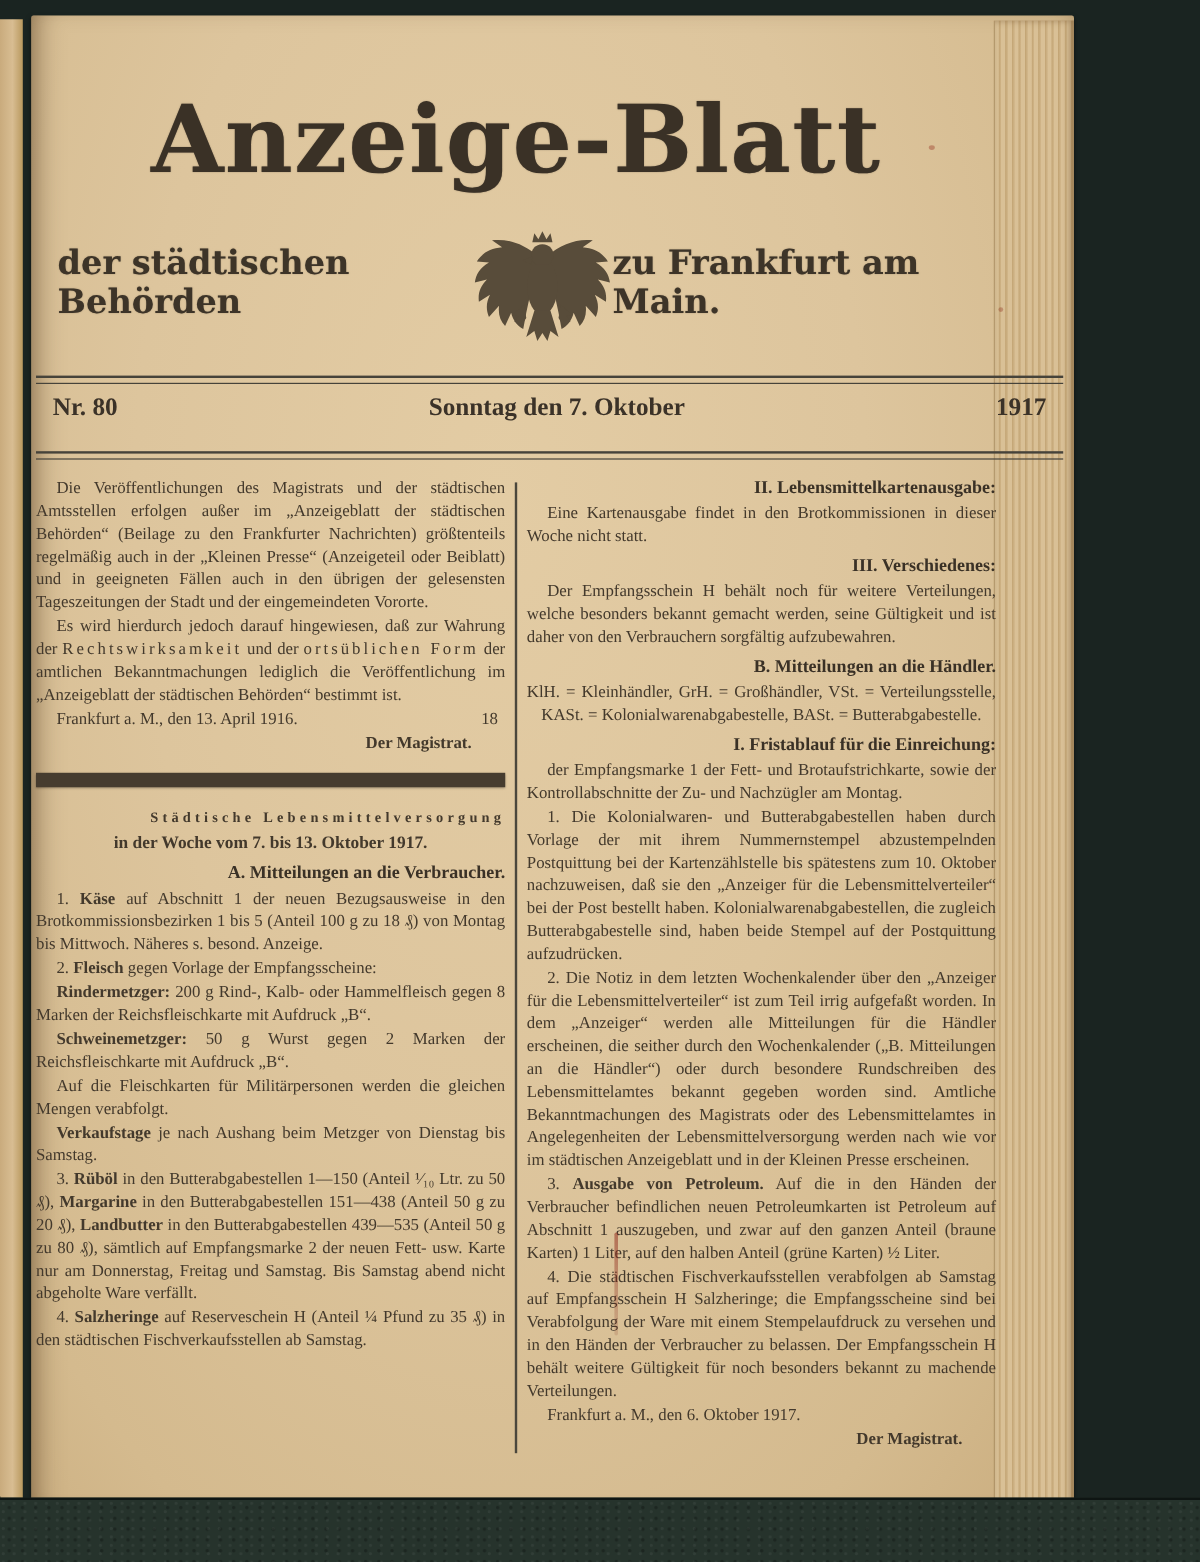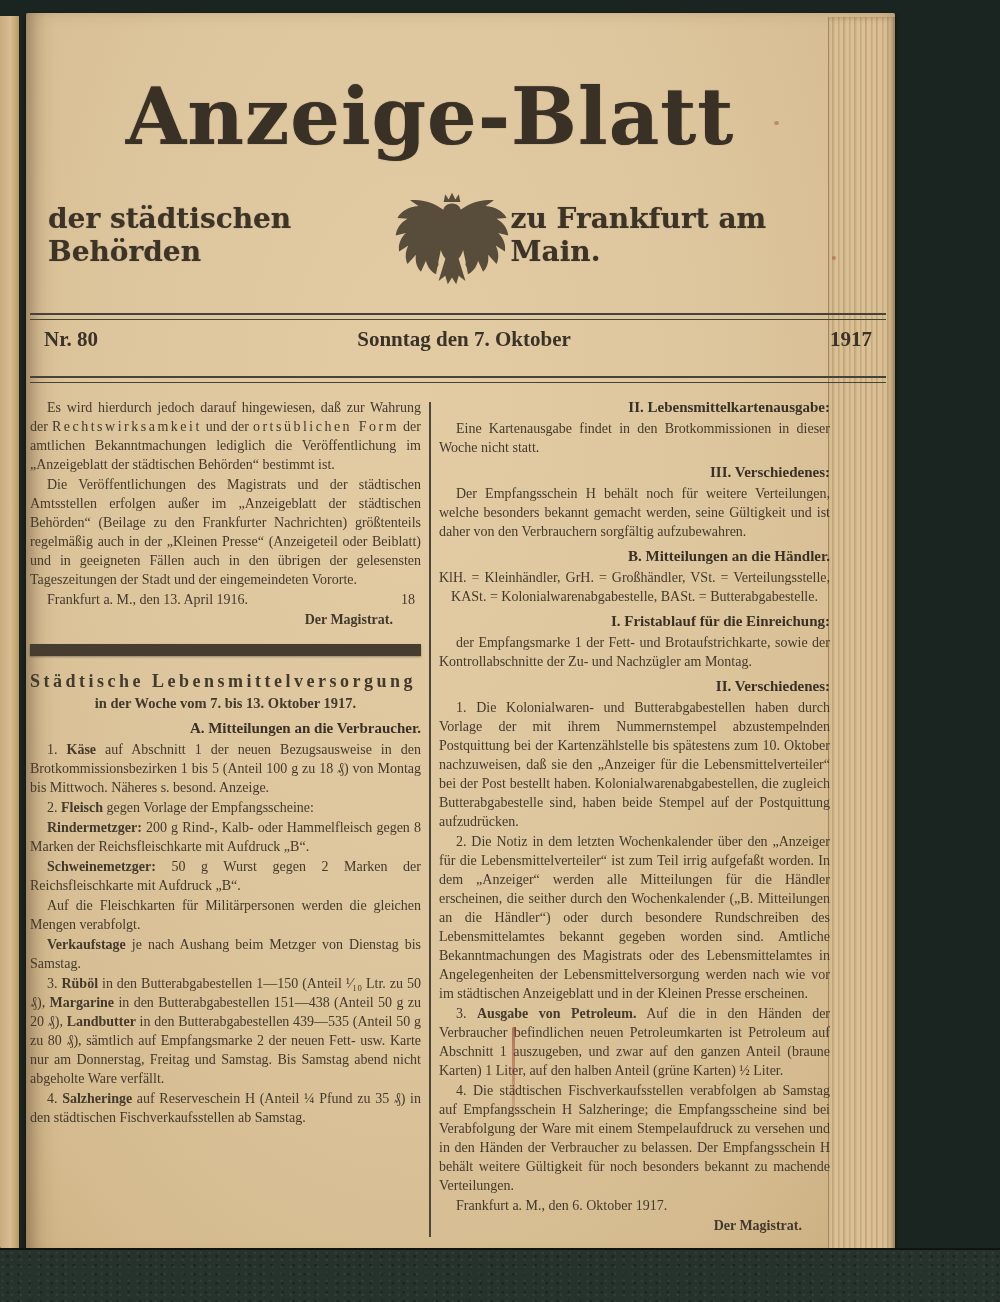--- a/index.html
+++ b/index.html
@@ -63,21 +63,21 @@
   .col{width:391px;font-size:14px;line-height:19px;}
   .col-gap{width:18px;display:flex;justify-content:center;}
   .col-divider{width:2px;background:#4b473c;margin-top:4px;}
 
   p.body{margin:0 0 1px;text-align:justify;}
   p.ind{text-indent:17px;}
   .b{font-weight:bold;}
   .sp{letter-spacing:2.5px;}
   h3.ctr{margin:6px 0 2px;text-align:right;font-size:15px;font-weight:bold;color:#3a3126;}
   .black-bar{height:12px;background:#463c2f;margin:15px 0 16px;box-shadow:0 1px 2px rgba(0,0,0,.35);}
-  .sec-title{margin:0;text-align:left;font-weight:bold;font-size:18px;letter-spacing:3.5px;}
+  .sec-title{margin:0;text-align:right;font-weight:bold;font-size:12px;letter-spacing:3.5px;}
   .sec-sub{margin:3px 0 0;text-align:center;font-weight:bold;font-size:14.5px;}
   .dateline{margin:1px 0 0;text-indent:17px;}
   .dateline .no{float:right;margin-right:6px;}
   .sig{margin:1px 0 2px;text-align:right;padding-right:28px;font-weight:bold;}
   .abbrev{margin:0;text-align:justify;text-align-last:center;}
   .stain{position:absolute;left:486px;top:1014px;width:3px;height:86px;
          background:linear-gradient(rgba(146,44,28,.55),rgba(122,40,24,.15));border-radius:2px;}
   .speck1{position:absolute;left:748px;top:108px;width:5px;height:4px;background:rgba(150,50,35,.4);border-radius:50%;}
   .speck2{position:absolute;left:806px;top:243px;width:4px;height:4px;background:rgba(140,45,30,.35);border-radius:50%;}
 </style>
@@ -118,22 +118,22 @@
         <span>Nr. 80</span>
         <span class="mid">Sonntag den 7. Oktober</span>
         <span>1917</span>
       </div>
       <div class="rule-double"></div>
     </div>
 
     <div class="columns">
 
       <div class="col">
+        <p class="body ind">Die Veröffentlichungen des Magistrats und der städtischen Amtsstellen erfolgen außer im „Anzeigeblatt der städtischen Behörden“ (Beilage zu den Frankfurter Nachrichten) größtenteils regelmäßig auch in der „Kleinen Presse“ (Anzeigeteil oder Beiblatt) und in geeigneten Fällen auch in den übrigen der gelesensten Tageszeitungen der Stadt und der eingemeindeten Vororte.</p>
         <p class="body ind"><span>Es wird hierdurch jedoch darauf hingewiesen, daß zur Wahrung der </span><span class="sp">Rechtswirksamkeit</span><span> und der </span><span class="sp">ortsüblichen Form</span><span> der amtlichen Bekanntmachungen lediglich die Veröffentlichung im „Anzeigeblatt der städtischen Behörden“ bestimmt ist.</span></p>
-        <p class="body ind">Die Veröffentlichungen des Magistrats und der städtischen Amtsstellen erfolgen außer im „Anzeigeblatt der städtischen Behörden“ (Beilage zu den Frankfurter Nachrichten) größtenteils regelmäßig auch in der „Kleinen Presse“ (Anzeigeteil oder Beiblatt) und in geeigneten Fällen auch in den übrigen der gelesensten Tageszeitungen der Stadt und der eingemeindeten Vororte.</p>
         <p class="body dateline"><span class="no">18</span><span>Frankfurt a. M., den 13. April 1916.</span></p>
         <p class="sig">Der Magistrat.</p>
 
         <div class="black-bar"></div>
 
         <p class="sec-title">Städtische Lebensmittelversorgung</p>
         <p class="sec-sub">in der Woche vom 7. bis 13. Oktober 1917.</p>
         <h3 class="ctr">A. Mitteilungen an die Verbraucher.</h3>
 
         <p class="body ind"><span>1. </span><span class="b">Käse</span><span> auf Abschnitt 1 der neuen Bezugsausweise in den Brotkommissionsbezirken 1 bis 5 (Anteil 100 g zu 18 ₰) von Montag bis Mittwoch. Näheres s. besond. Anzeige.</span></p>
@@ -152,21 +152,20 @@
 
       <div class="col">
         <h3 class="ctr" style="margin-top:0">II. Lebensmittelkartenausgabe:</h3>
         <p class="body ind">Eine Kartenausgabe findet in den Brotkommissionen in dieser Woche nicht statt.</p>
         <h3 class="ctr">III. Verschiedenes:</h3>
         <p class="body ind">Der Empfangsschein H behält noch für weitere Verteilungen, welche besonders bekannt gemacht werden, seine Gültigkeit und ist daher von den Verbrauchern sorgfältig aufzubewahren.</p>
         <h3 class="ctr">B. Mitteilungen an die Händler.</h3>
         <p class="body abbrev">KlH. = Kleinhändler, GrH. = Großhändler, VSt. = Verteilungsstelle, KASt. = Kolonialwarenabgabestelle, BASt. = Butterabgabestelle.</p>
         <h3 class="ctr">I. Fristablauf für die Einreichung:</h3>
         <p class="body ind">der Empfangsmarke 1 der Fett- und Brotaufstrichkarte, sowie der Kontrollabschnitte der Zu- und Nachzügler am Montag.</p>
-        <h3 class="ctr">II. Verschiedenes:</h3>
         <p class="body ind">1. Die Kolonialwaren- und Butterabgabestellen haben durch Vorlage der mit ihrem Nummernstempel abzustempelnden Postquittung bei der Kartenzählstelle bis spätestens zum 10. Oktober nachzuweisen, daß sie den „Anzeiger für die Lebensmittelverteiler“ bei der Post bestellt haben. Kolonialwarenabgabestellen, die zugleich Butterabgabestelle sind, haben beide Stempel auf der Postquittung aufzudrücken.</p>
         <p class="body ind">2. Die Notiz in dem letzten Wochenkalender über den „Anzeiger für die Lebensmittelverteiler“ ist zum Teil irrig aufgefaßt worden. In dem „Anzeiger“ werden alle Mitteilungen für die Händler erscheinen, die seither durch den Wochenkalender („B. Mitteilungen an die Händler“) oder durch besondere Rundschreiben des Lebensmittelamtes bekannt gegeben worden sind. Amtliche Bekanntmachungen des Magistrats oder des Lebensmittelamtes in Angelegenheiten der Lebensmittelversorgung werden nach wie vor im städtischen Anzeigeblatt und in der Kleinen Presse erscheinen.</p>
         <p class="body ind"><span>3. </span><span class="b">Ausgabe von Petroleum.</span><span> Auf die in den Händen der Verbraucher befindlichen neuen Petroleumkarten ist Petroleum auf Abschnitt 1 auszugeben, und zwar auf den ganzen Anteil (braune Karten) 1 Liter, auf den halben Anteil (grüne Karten) ½ Liter.</span></p>
         <p class="body ind">4. Die städtischen Fischverkaufsstellen verabfolgen ab Samstag auf Empfangsschein H Salzheringe; die Empfangsscheine sind bei Verabfolgung der Ware mit einem Stempelaufdruck zu versehen und in den Händen der Verbraucher zu belassen. Der Empfangsschein H behält weitere Gültigkeit für noch besonders bekannt zu machende Verteilungen.</p>
         <p class="body dateline">Frankfurt a. M., den 6. Oktober 1917.</p>
         <p class="sig">Der Magistrat.</p>
       </div>
     </div>
   </div>
 

